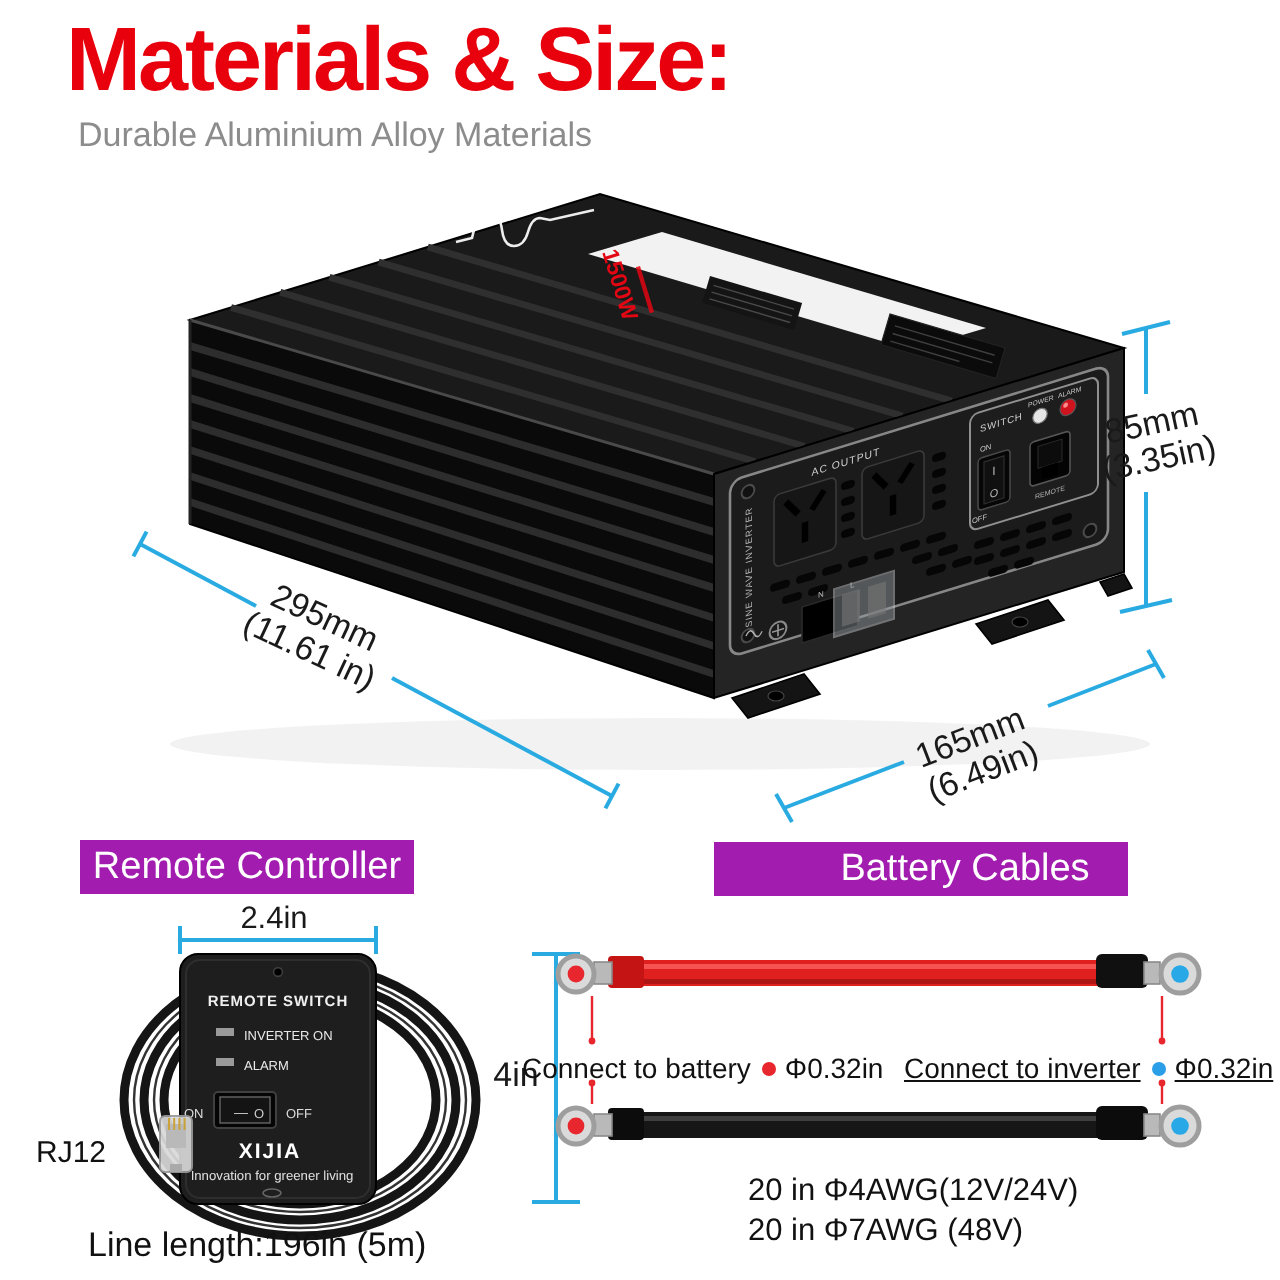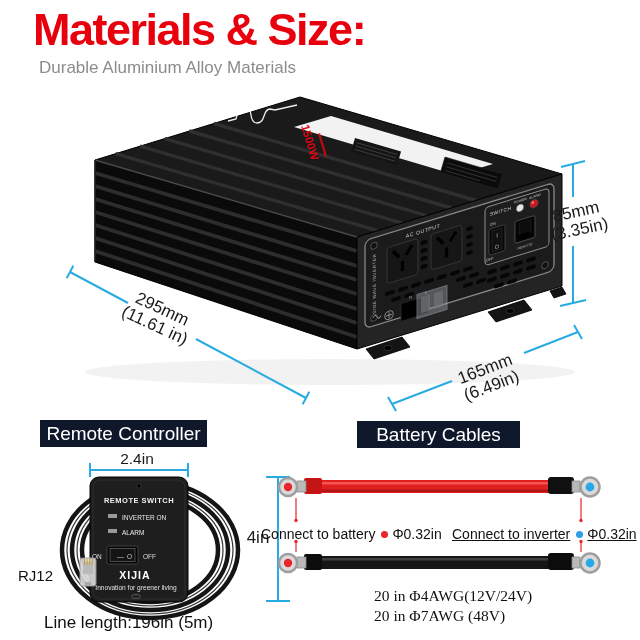--- a/index.html
+++ b/index.html
@@ -1,30 +1,30 @@
 <!DOCTYPE html>
 <html><head>
 <meta charset="utf-8">
 <style>
   html,body{margin:0;padding:0;background:#fff;}
   .canvas{position:relative;width:640px;height:640px;background:#ffffff;overflow:hidden;
           font-family:"Liberation Sans",sans-serif;}
   .abs{position:absolute;}
   .title{left:33px;top:4px;font-size:45px;font-weight:bold;letter-spacing:-1.5px;color:#e8000d;}
   .subtitle{left:39px;top:58px;font-size:17px;color:#8c8c8c;}
-  .badge{background:#0f172a;color:#ffffff;font-size:19px;display:flex;align-items:center;justify-content:center;}
+  .badge{background:#a21caf;color:#ffffff;font-size:19px;display:flex;align-items:center;justify-content:center;}
   .badge-remote{left:40px;top:420px;width:167px;height:27px;}
-  .badge-cables{left:357px;top:421px;width:163px;height:27px;}
+  .badge-cables{left:357px;top:421px;width:163px;height:27px;padding-left:44px;}
   .conn-label{top:526px;font-size:14px;color:#111;white-space:nowrap;}
   .lbl-battery{left:233px;padding-left:28px;}
   .lbl-inverter{left:452px;text-decoration:underline;}
   .dot{display:inline-block;width:7px;height:7px;border-radius:50%;margin:0 4px 1px 6px;vertical-align:middle;}
   .dot-red{background:#e8262d;}
   .dot-blue{background:#2a9fe8;}
-  .spec{left:374px;top:586px;font-size:15.5px;line-height:20px;color:#111;font-family:Liberation Serif, serif;}
+  .spec{left:374px;top:586px;font-size:15.5px;line-height:20px;color:#111;}
   svg text{font-family:"Liberation Sans",sans-serif;}
   #scene{left:0;top:0;}
 </style>
 </head>
 <body>
 
 <div class="canvas">
 
   <svg id="scene" class="abs" width="640" height="640" viewBox="0 0 640 640">
 

